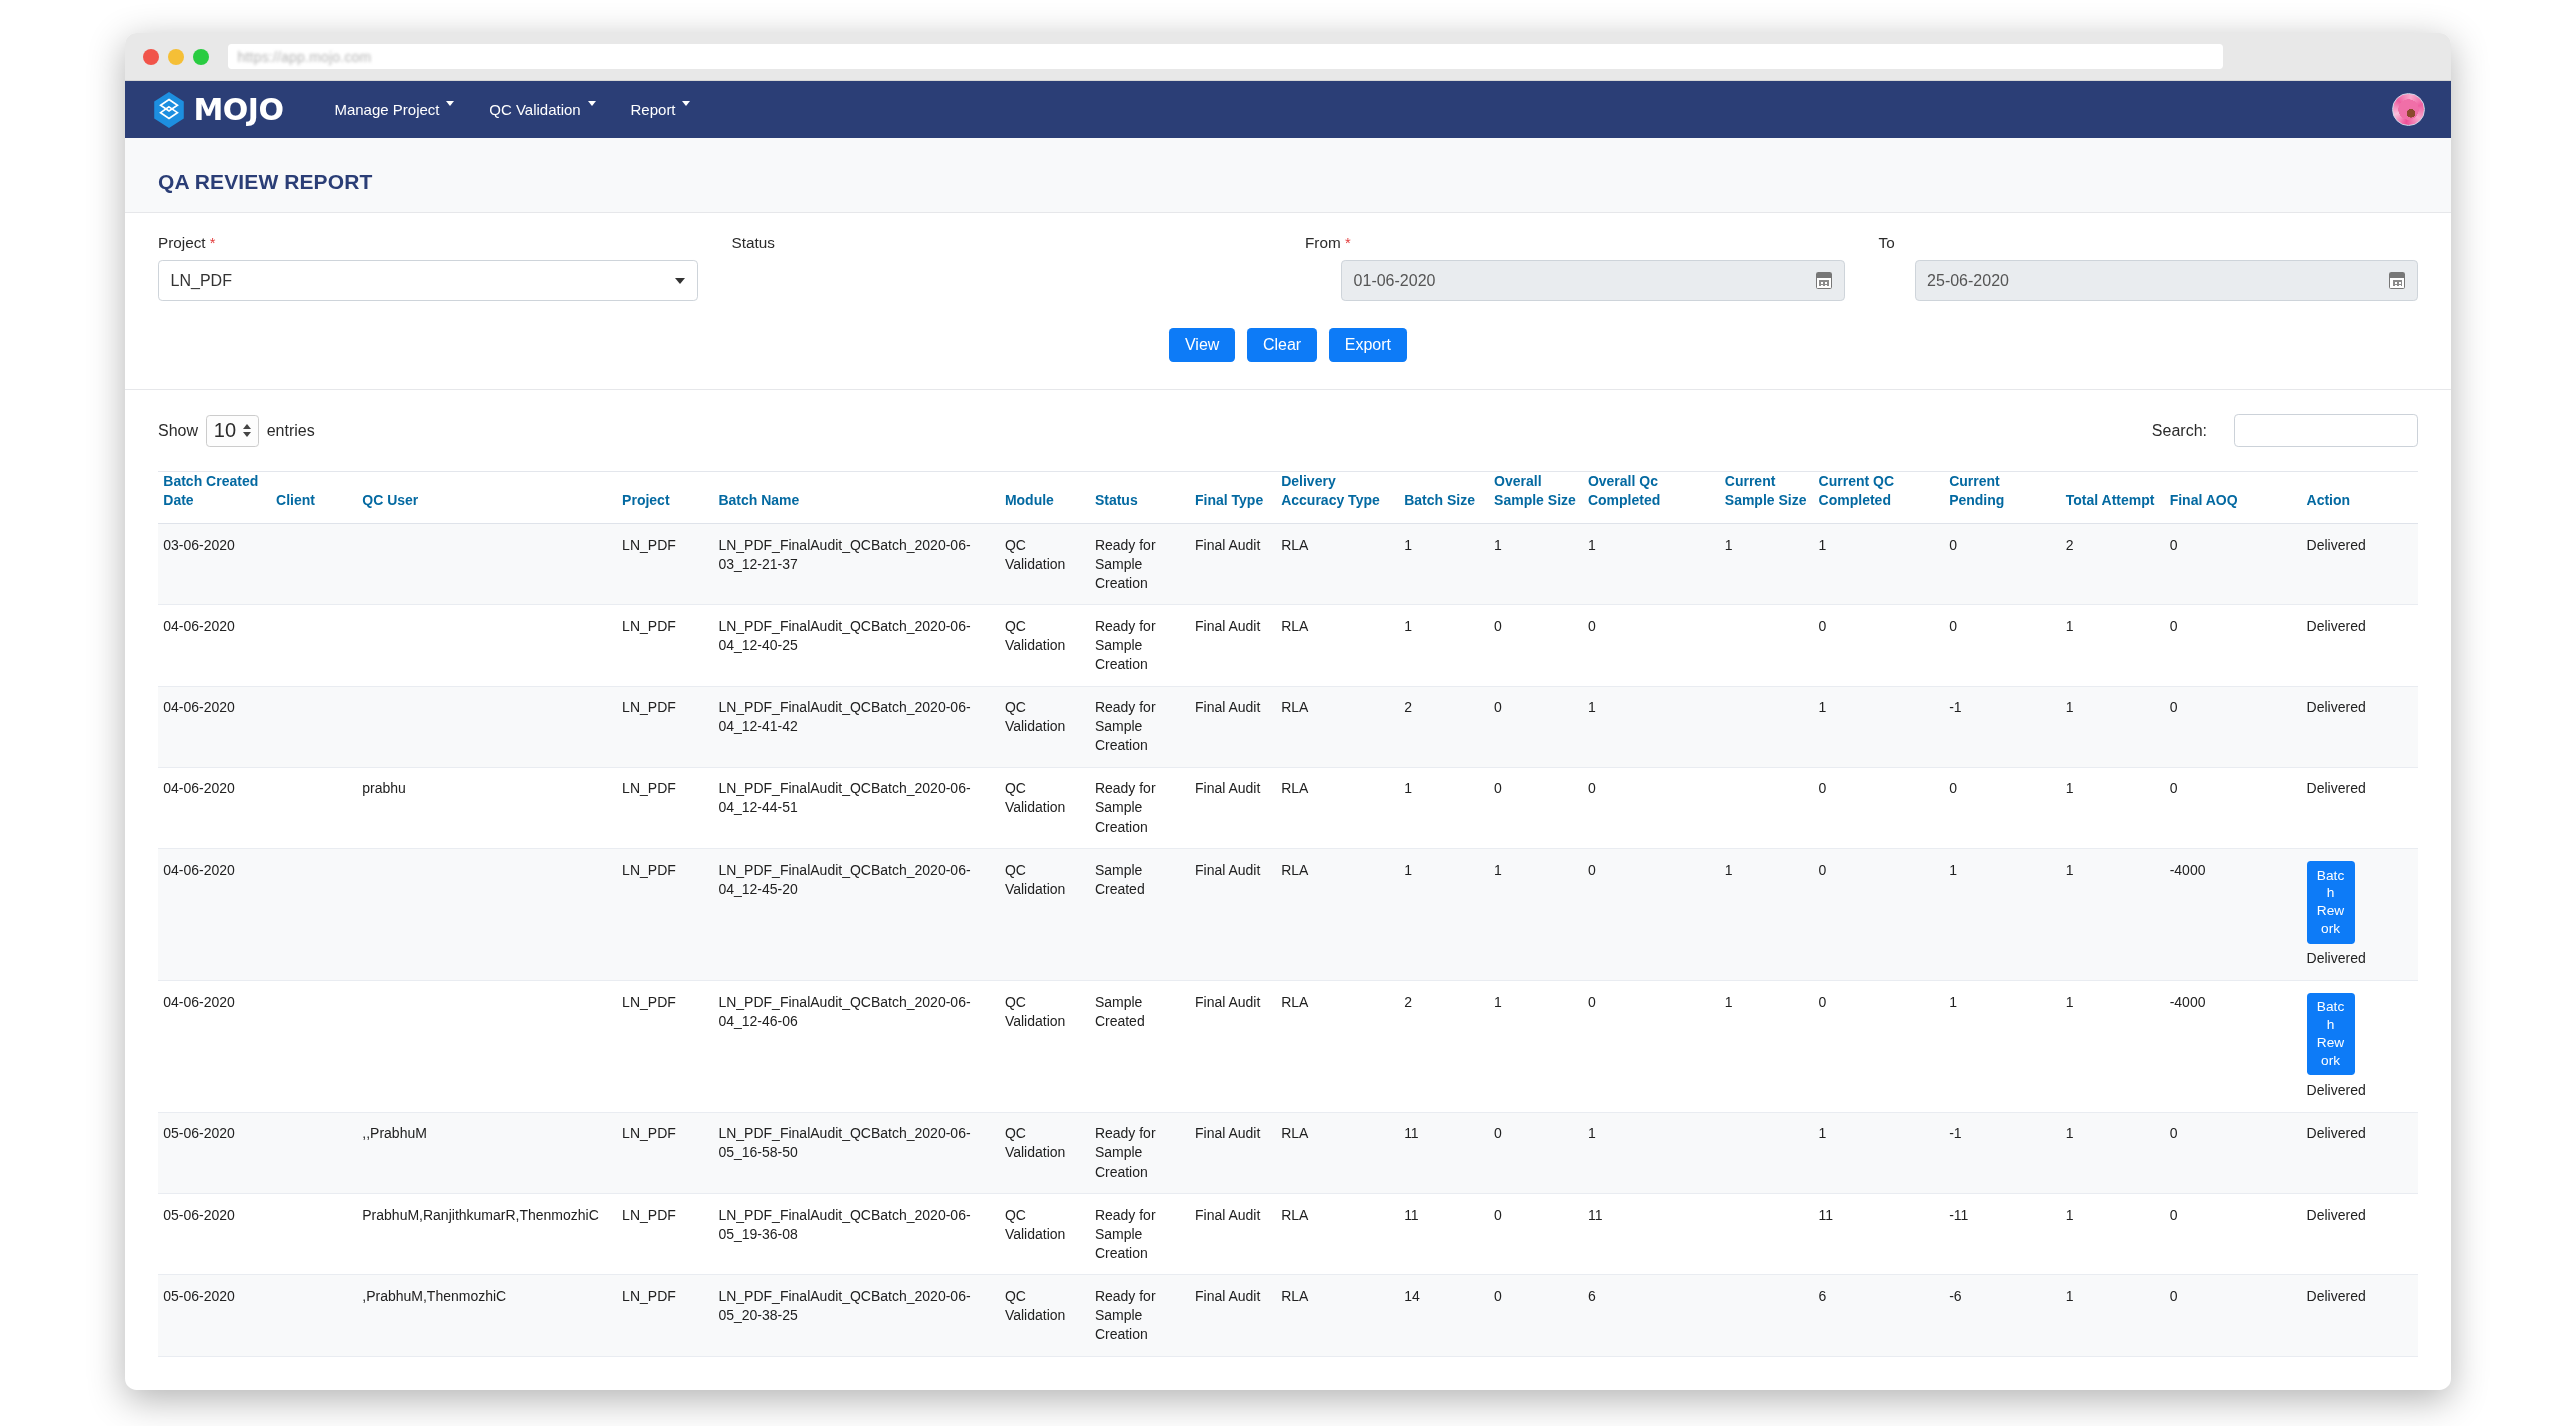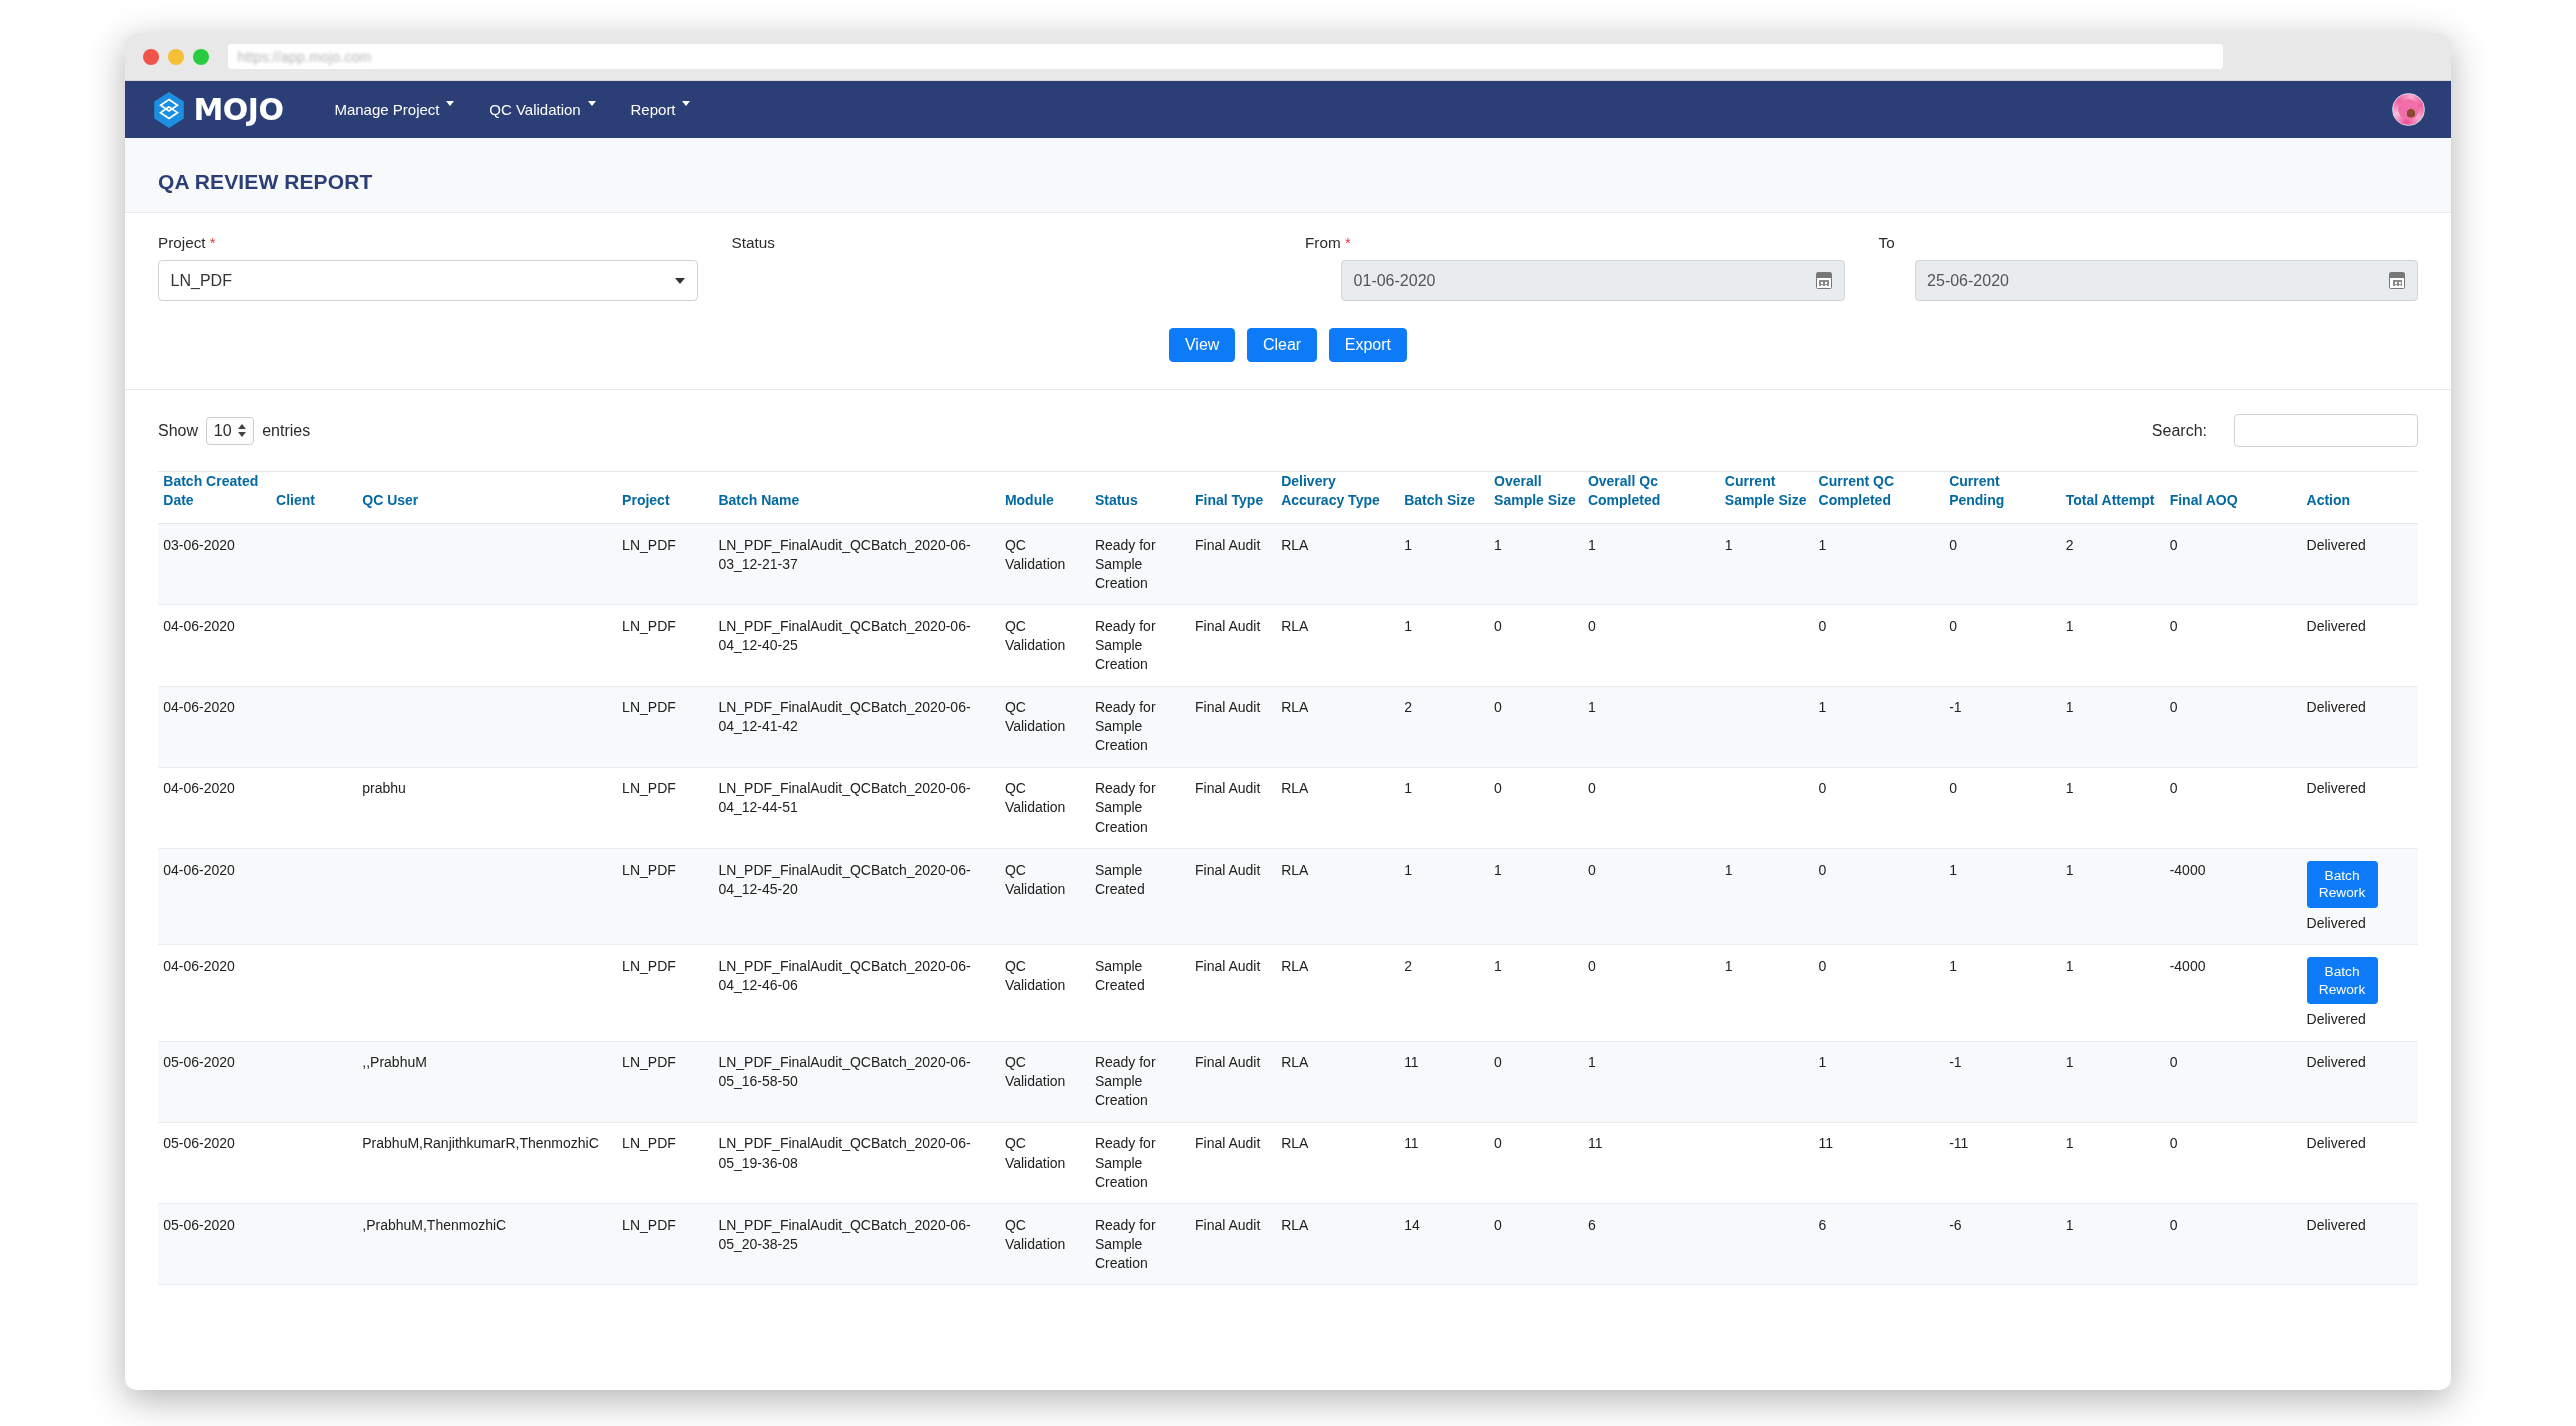--- a/index.html
+++ b/index.html
@@ -211,21 +211,21 @@
   .show-entries {
     display: flex; align-items: center; gap: 8px;
     font-size: 16px; color: #2b2b2b;
   }
   .entries-select {
     display: flex; align-items: center; gap: 6.8px;
     border: 0.5px solid #ccc;
     border-radius: 3.7px;
     padding: 3.7px 6.8px;
     background: #fdfdfd;
-    font-size: 16px;
+    font-size: 20px;
   }
   .search-wrap {
     margin-left: auto;
     display: flex; align-items: center; gap: 27px;
     font-size: 16px; color: #2b2b2b;
   }
   .search-input {
     width: 184px; height: 33px;
     border: 0.5px solid #ccd2d9;
     border-radius: 4.2px;
@@ -260,21 +260,21 @@
     display: inline-block;
     background: #0d7bf7;
     color: #ffffff;
     font-size: 13.7px;
     line-height: 1.3;
     border: none;
     border-radius: 3.7px;
     padding: 5.8px 8.4px;
     text-align: center;
     cursor: pointer;
-    width: 71px;
+    width: 48px;
     font-family: "Liberation Sans", sans-serif;
   }
   .action-sub { display: block; margin-top: 5.8px; font-size: 14px; color: #212121; }
 
   
   .c-date{width:89px} .c-client{width:68px} .c-qcuser{width:205px}
   .c-project{width:76px} .c-batchname{width:226px} .c-module{width:71px}
   .c-status{width:79px} .c-audit{width:68px} .c-delivery{width:97px}
   .c-bsize{width:71px} .c-oss{width:74px} .c-oqc{width:108px}
   .c-css{width:74px} .c-cqc{width:103px} .c-cpend{width:92px}

